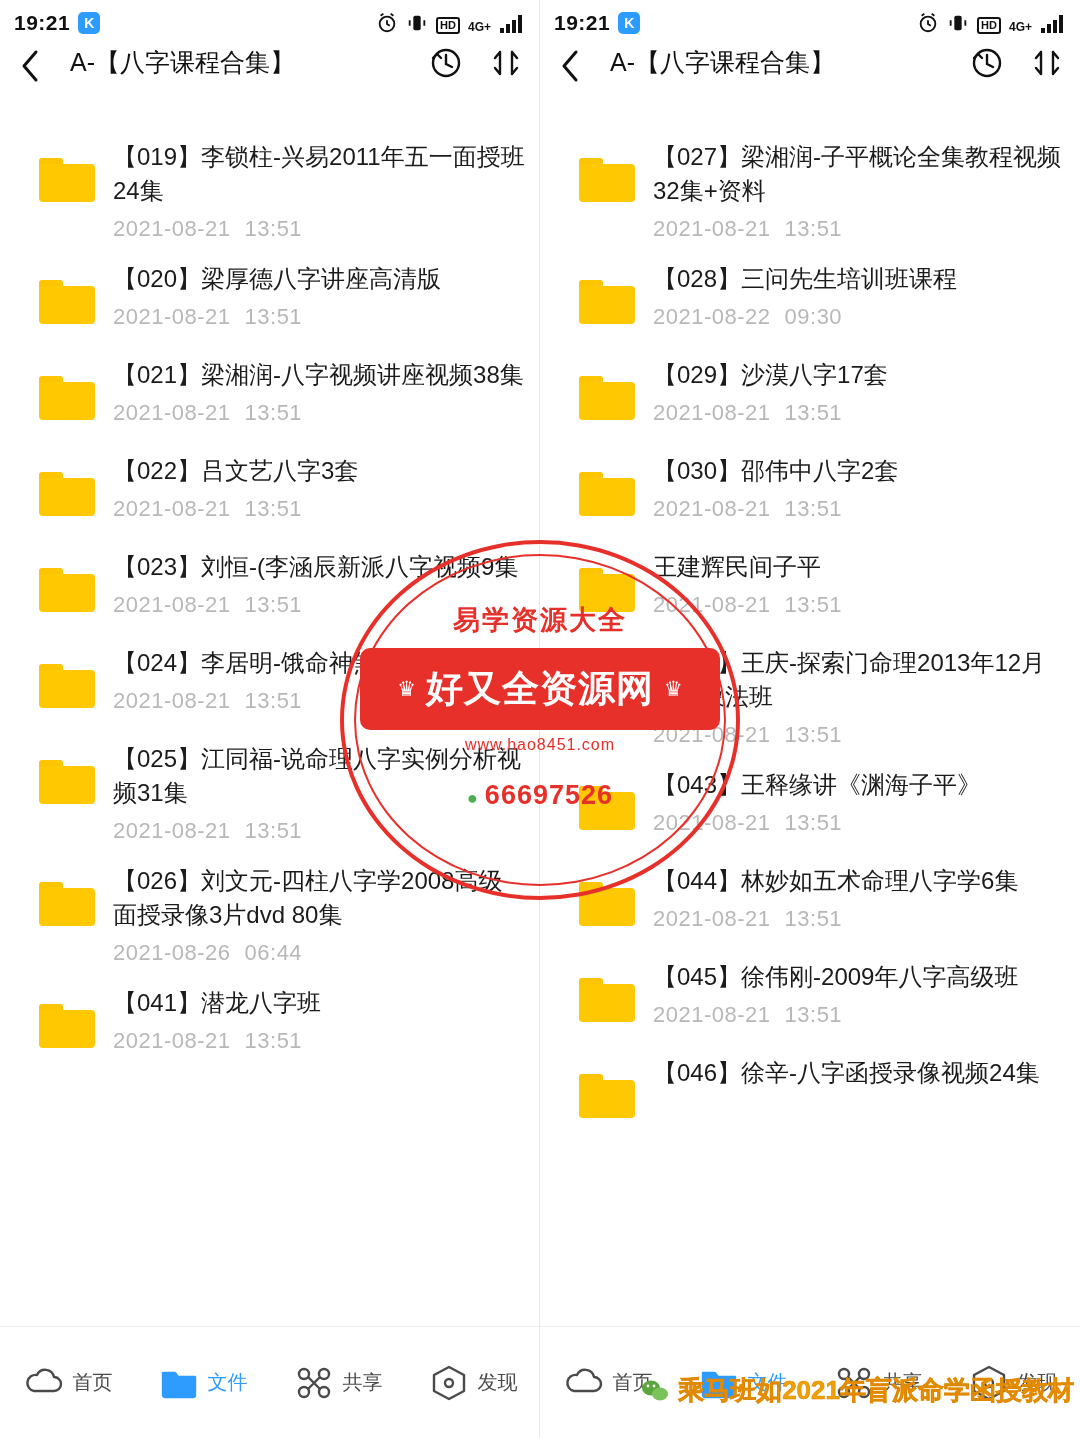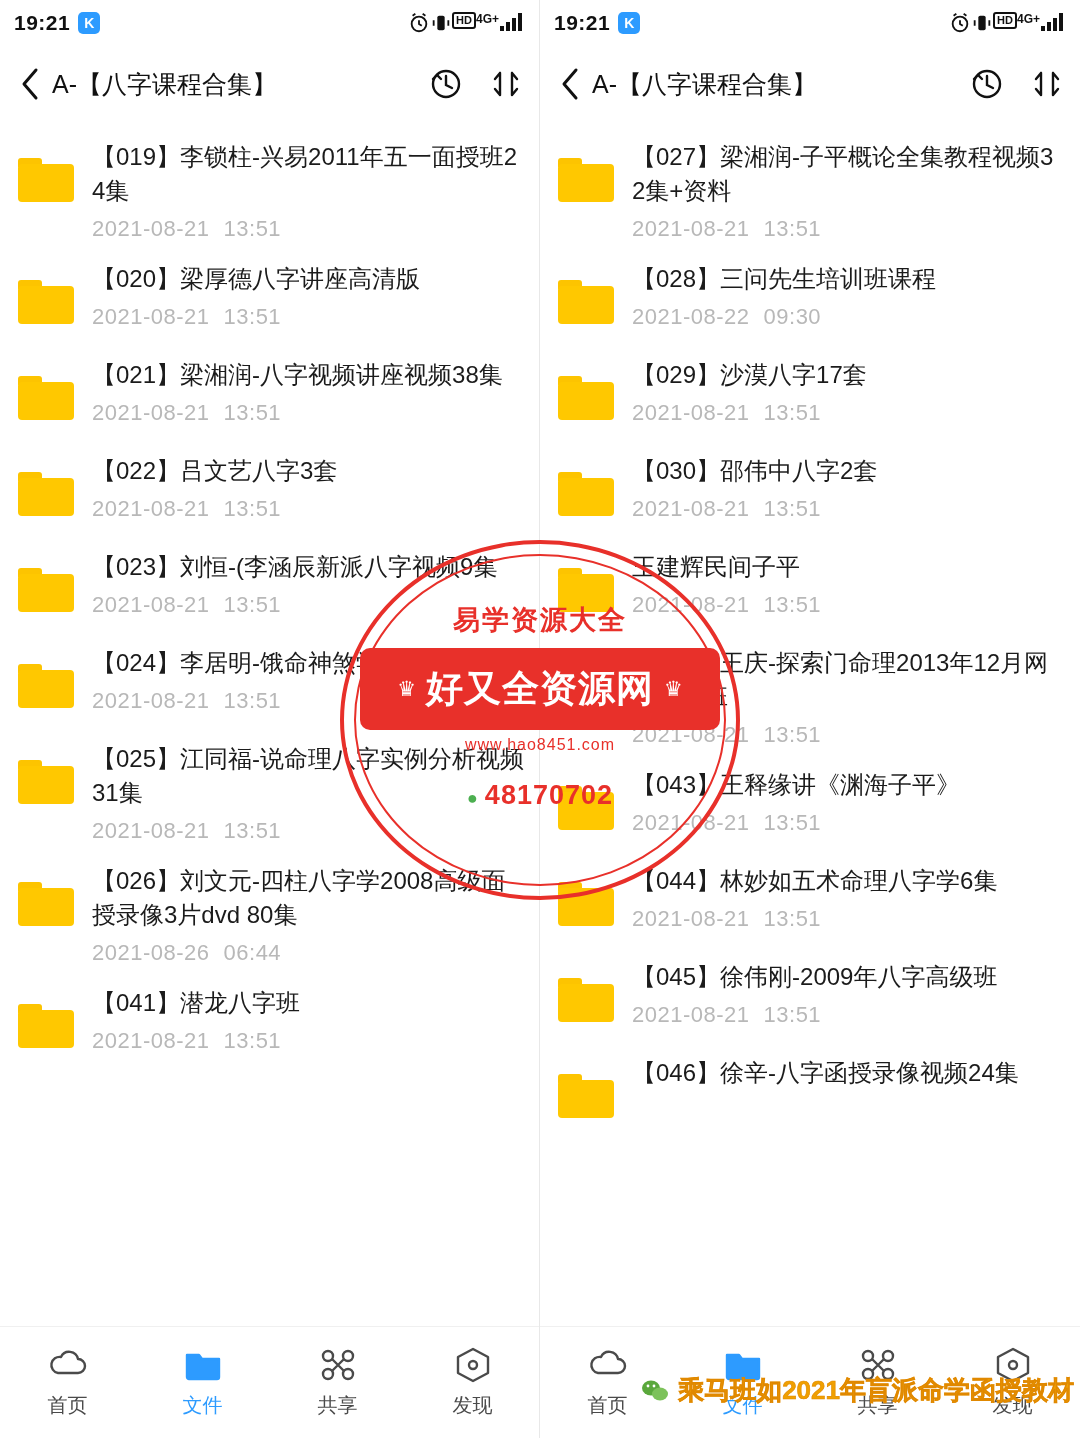--- a/index.html
+++ b/index.html
@@ -17,45 +17,46 @@
   .statusbar {
     height: 46px; display: flex; align-items: center;
     padding: 0 14px; font-size: 21px; color: #111; font-weight: 600;
   }
   .statusbar .time { margin-right: 8px; letter-spacing: 0.5px; }
   .kbadge {
     width: 22px; height: 22px; background: #2d9bff; border-radius: 5px;
     color: #fff; font-size: 14px; font-weight: 700;
     display: flex; align-items: center; justify-content: center;
   }
-  .status-right { margin-left: auto; display: flex; align-items: flex-start; }
+  .status-right { margin-left: auto; display: flex; align-items: flex-end; gap: 8px; }
   .status-right svg { display: block; }
   .hd-box {
     font-size: 11px; font-weight: 700; color: #111;
     border: 2px solid #111; border-radius: 3px; padding: 0px 2px; line-height: 13px;
   }
   .net-label { font-size: 12px; font-weight: 700; color: #111; }
 
   
   .header {
-    height: 76px; display: flex; align-items: center; padding: 0 16px; gap: 8px;
+    height: 76px; display: flex; align-items: flex-start; padding: 0 16px; gap: 26px;
   }
   .back-icon { width: 28px; height: 40px; flex: 0 0 auto; }
   .title {
     font-size: 25px; color: #111; white-space: nowrap; overflow: hidden;
     flex: 1 1 auto; letter-spacing: 0px;
   }
   .hdr-actions { display: flex; align-items: center; gap: 26px; margin-left: auto; }
   .hdr-btn { width: 34px; height: 34px; flex: 0 0 auto; }
 
   
   .list { padding-top: 4px; }
   .row {
     display: flex; align-items: flex-start; padding: 6px 14px 6px 18px;
     min-height: 96px;
+    margin-left: 21px;
   }
   .folder {
     width: 56px; height: 44px; flex: 0 0 56px; margin-right: 18px; margin-top: 26px;
     position: relative;
   }
   .folder .tab {
     position: absolute; left: 0; top: 0; width: 24px; height: 9px;
     background: #fdc400; border-radius: 3px 3px 0 0;
   }
   .folder .body {
@@ -71,21 +72,21 @@
   }
   .row-meta .sep { display: inline-block; width: 14px; }
 
   
   .bottomnav {
     position: absolute; left: 0; bottom: 0; width: 540px; height: 112px;
     background: #fff; display: flex; align-items: center;
     border-top: 1px solid #f0f0f0;
   }
   .navitem {
-    flex: 1 1 0; display: flex; flex-direction: column; align-items: center;
+    flex: 1 1 0; display: flex; flex-direction: row; align-items: center;
     justify-content: center; gap: 8px;
   }
   .navitem .nav-label { font-size: 20px; color: #4a4a4a; }
   .navitem.active .nav-label { color: #2d9bff; }
   .navicon { width: 42px; height: 38px; }
 
   
   .watermark {
     position: absolute; left: 340px; top: 540px; width: 400px; height: 360px;
     pointer-events: none; z-index: 20;
@@ -527,17 +528,17 @@
     <div class="wm-ring"></div>
     <div class="wm-ring2"></div>
     <div class="wm-top">易学资源大全</div>
     <div class="wm-band">
       <span class="wm-crown">♛</span>
       <span class="wm-main">好又全资源网</span>
       <span class="wm-crown">♛</span>
     </div>
     <div class="wm-url">www.hao8451.com</div>
     <div class="wm-qq">
-      <span class="wm-dot">●</span><span>48170702</span>
+      <span class="wm-dot">●</span><span>66697526</span>
     </div>
   </div>
 
 </div>
 
 </body></html>

